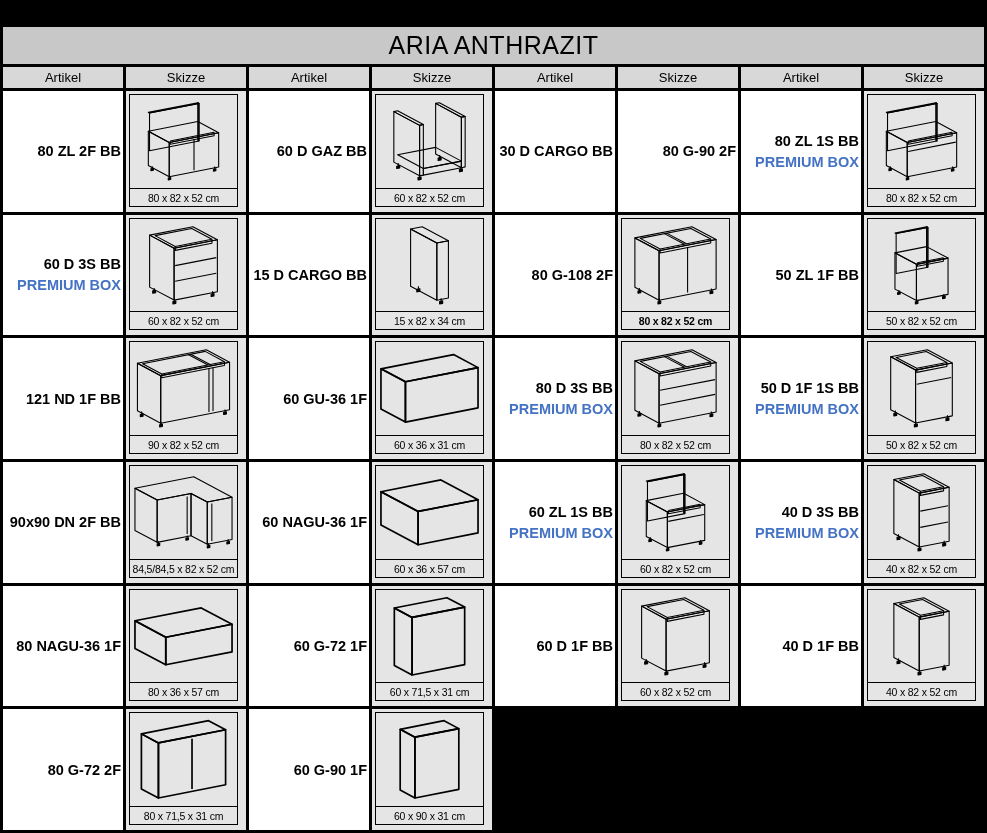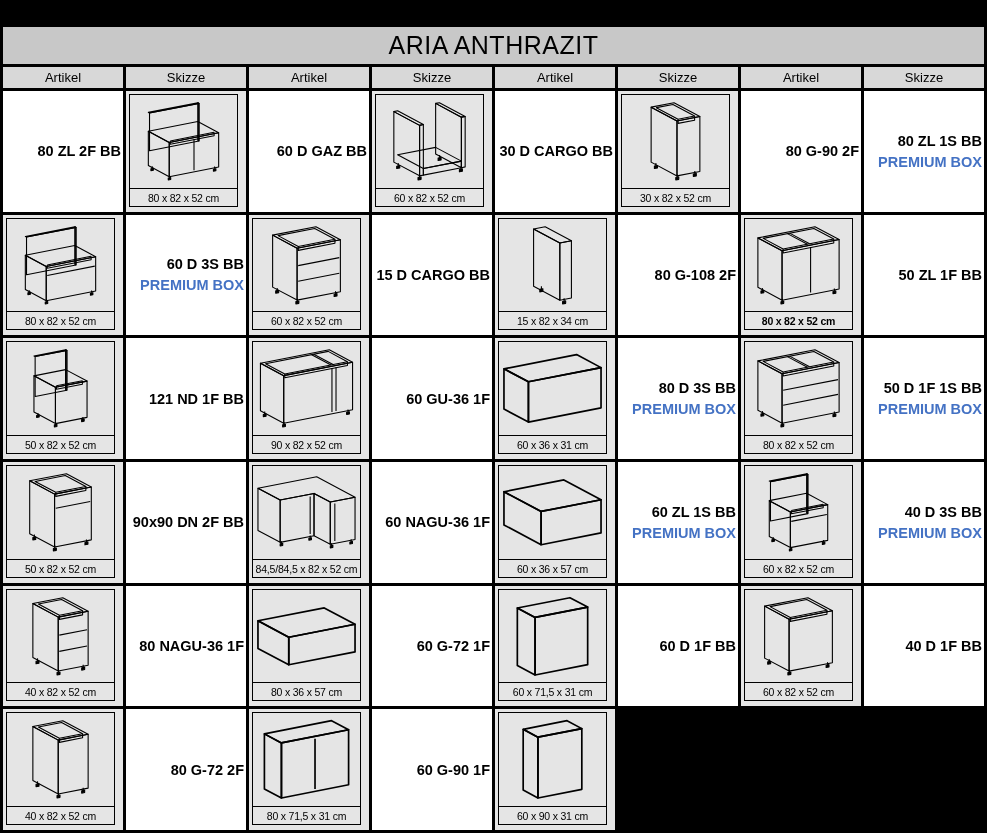--- a/index.html
+++ b/index.html
@@ -86,40 +86,20 @@
               <path d="M63.2 56.8 L63.2 59.6" fill="none" stroke="#000" stroke-width="1.1" stroke-linejoin="round"></path>
               <path d="M61.7 59.9 L64.7 59.3 L64.7 61.8 L61.7 62.4 Z" fill="#000" stroke="#000" stroke-width="1.1" stroke-linejoin="round"></path>
             </svg>
           </div>
           <div class="sdims">60 x 82 x 52 cm</div>
         </div>
       </div>
       <div class="acell">
         <div class="code">30 D CARGO BB</div>
       </div>
-      <div class="scell">
-        <div class="sinner">
-          <div class="simg">
-            <svg viewBox="0 0 106 86">
-              <path d="M28.4 64.0 L54.5 77.9 L54.5 22.4 L28.4 8.5 Z" fill="none" stroke="#000" stroke-width="1.1" stroke-linejoin="round"></path>
-              <path d="M54.5 77.9 L77.6 73.4 L77.6 17.9 L54.5 22.4 Z" fill="none" stroke="#000" stroke-width="1.1" stroke-linejoin="round"></path>
-              <path d="M28.4 8.5 L51.5 4.0 L77.6 17.9 L54.5 22.4 Z" fill="none" stroke="#000" stroke-width="1.1" stroke-linejoin="round"></path>
-              <path d="M33.7 9.0 L50.4 5.8 L72.3 17.4 L55.6 20.7 Z" fill="none" stroke="#000" stroke-width="1.1" stroke-linejoin="round"></path>
-              <path d="M55.6 20.7 L55.6 24.9 L72.3 21.7 L72.3 17.4" fill="none" stroke="#000" stroke-width="1.1" stroke-linejoin="round"></path>
-              <path d="M54.8 76.4 L54.8 79.2" fill="none" stroke="#000" stroke-width="1.1" stroke-linejoin="round"></path>
-              <path d="M53.3 79.5 L56.3 78.9 L56.3 81.4 L53.3 82.0 Z" fill="#000" stroke="#000" stroke-width="1.1" stroke-linejoin="round"></path>
-              <path d="M72.5 72.9 L72.5 75.7" fill="none" stroke="#000" stroke-width="1.1" stroke-linejoin="round"></path>
-              <path d="M71.0 76.0 L74.0 75.4 L74.0 77.9 L71.0 78.5 Z" fill="#000" stroke="#000" stroke-width="1.1" stroke-linejoin="round"></path>
-              <path d="M33.2 64.9 L33.2 67.7" fill="none" stroke="#000" stroke-width="1.1" stroke-linejoin="round"></path>
-              <path d="M31.7 68.0 L34.8 67.4 L34.8 69.9 L31.7 70.5 Z" fill="#000" stroke="#000" stroke-width="1.1" stroke-linejoin="round"></path>
-            </svg>
-          </div>
-          <div class="sdims">30 x 82 x 52 cm</div>
-        </div>
-      </div>
       <div class="acell">
         <div class="code">80 G-90 2F</div>
       </div>
       <div class="acell">
         <div class="code">80 ZL 1S BB</div>
         <div class="premium">PREMIUM BOX</div>
       </div>
       <div class="scell">
         <div class="sinner">
           <div class="simg">

